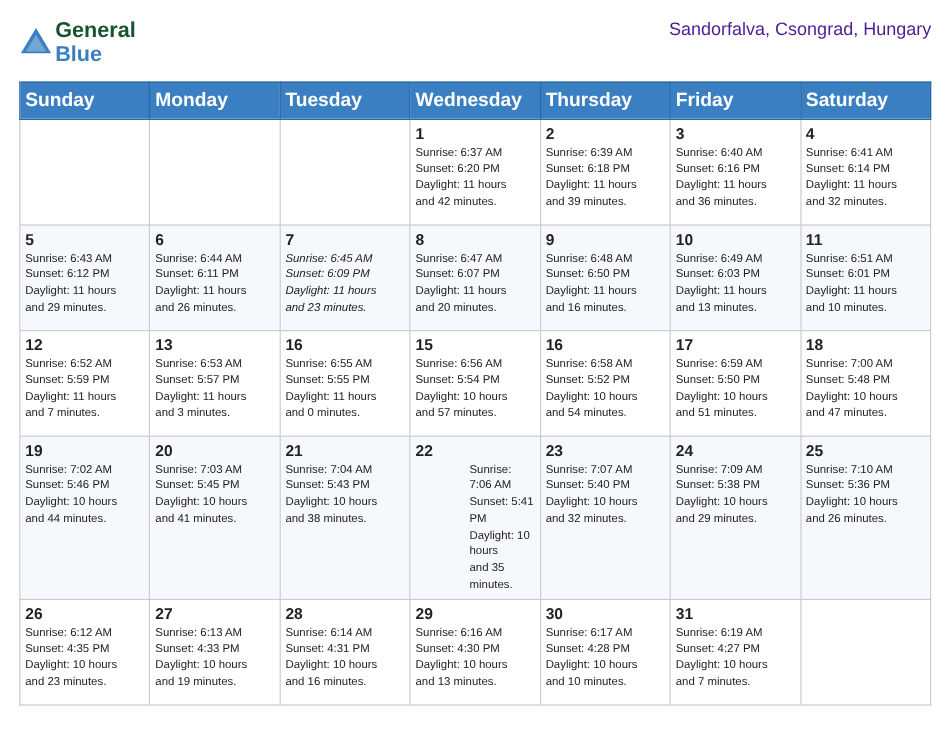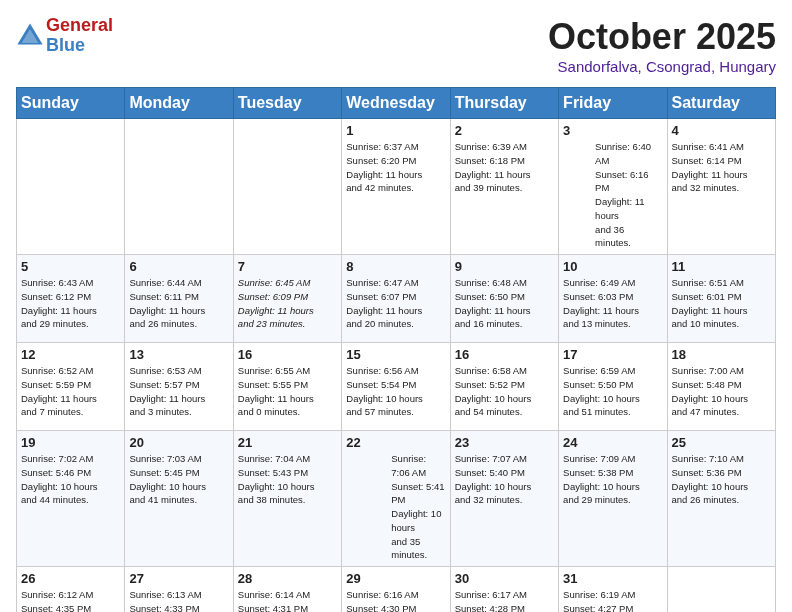--- a/index.html
+++ b/index.html
@@ -20,21 +20,21 @@
       display: flex;
       align-items: center;
     }
     .logo-text {
       font-size: 18px;
       font-weight: bold;
       color: #1a3a5c;
       line-height: 1.1;
     }
     .logo-text span {
-      color: #b91c1c;
+      color: #14532d;
     }
     .logo-icon {
       width: 28px;
       height: 28px;
       margin-right: 2px;
     }
     .title-block {
       text-align: right;
     }
     .month-title {
@@ -91,21 +91,20 @@
     <svg class="logo-icon" viewBox="0 0 40 40">
       <polygon points="20,2 38,32 2,32" fill="#3a7fc1"></polygon>
       <polygon points="20,10 32,30 8,30" fill="#fff" opacity="0.3"></polygon>
     </svg>
     <div class="logo-text">
       <div><span>General</span></div>
       <div><span style="color:#3a7fc1">Blue</span></div>
     </div>
   </div>
   <div class="title-block">
-    <div class="month-title">October 2025</div>
     <div class="subtitle">Sandorfalva, Csongrad, Hungary</div>
   </div>
 </div>
 
 <table>
   <thead>
     <tr>
     <th>Sunday</th>
         <th>Monday</th>
         <th>Tuesday</th>
@@ -129,21 +128,21 @@
         </td>
         <td>
           <span class="day-num">2</span>
           <div class="cell-info" style="white-space: pre-line;">Sunrise: 6:39 AM
 Sunset: 6:18 PM
 Daylight: 11 hours
 and 39 minutes.</div>
         </td>
         <td>
           <span class="day-num">3</span>
-          <div class="cell-info" style="white-space: pre-line; margin-left: 32px;">Sunrise: 6:40 AM
+          <div class="cell-info" style="white-space: pre-line;">Sunrise: 6:40 AM
 Sunset: 6:16 PM
 Daylight: 11 hours
 and 36 minutes.</div>
         </td>
         <td>
           <span class="day-num">4</span>
           <div class="cell-info" style="white-space: pre-line;">Sunrise: 6:41 AM
 Sunset: 6:14 PM
 Daylight: 11 hours
 and 32 minutes.</div>

